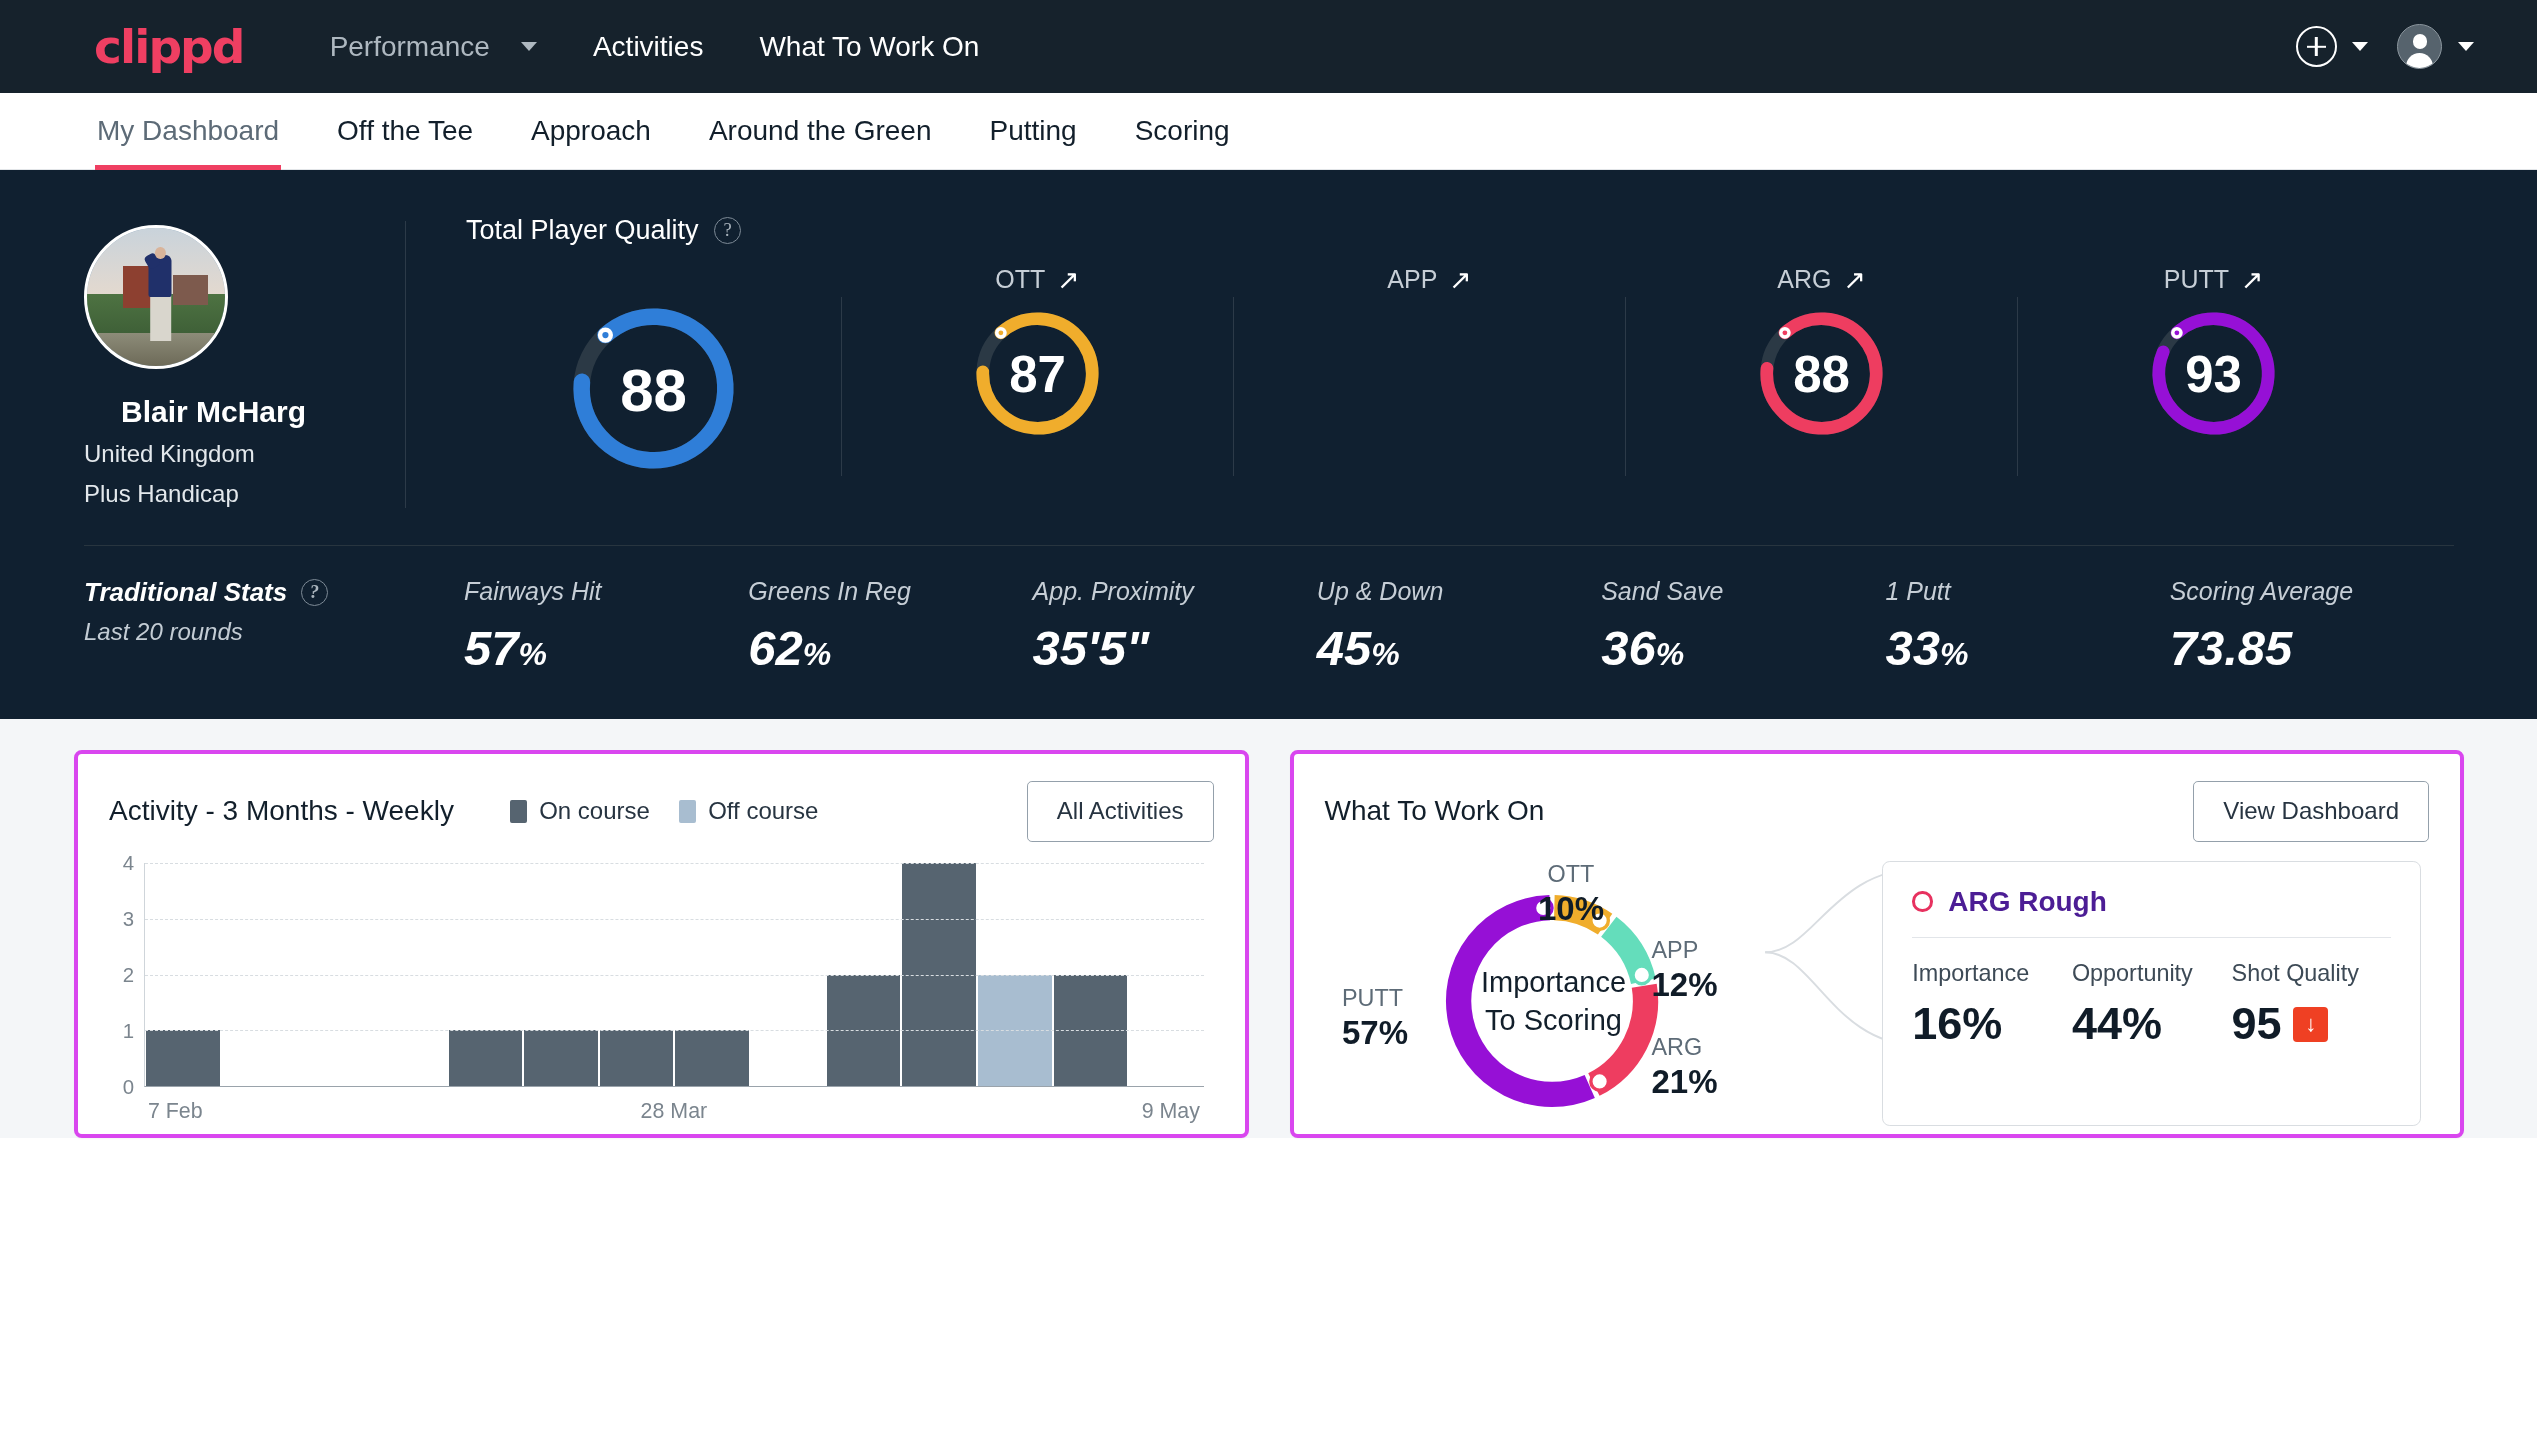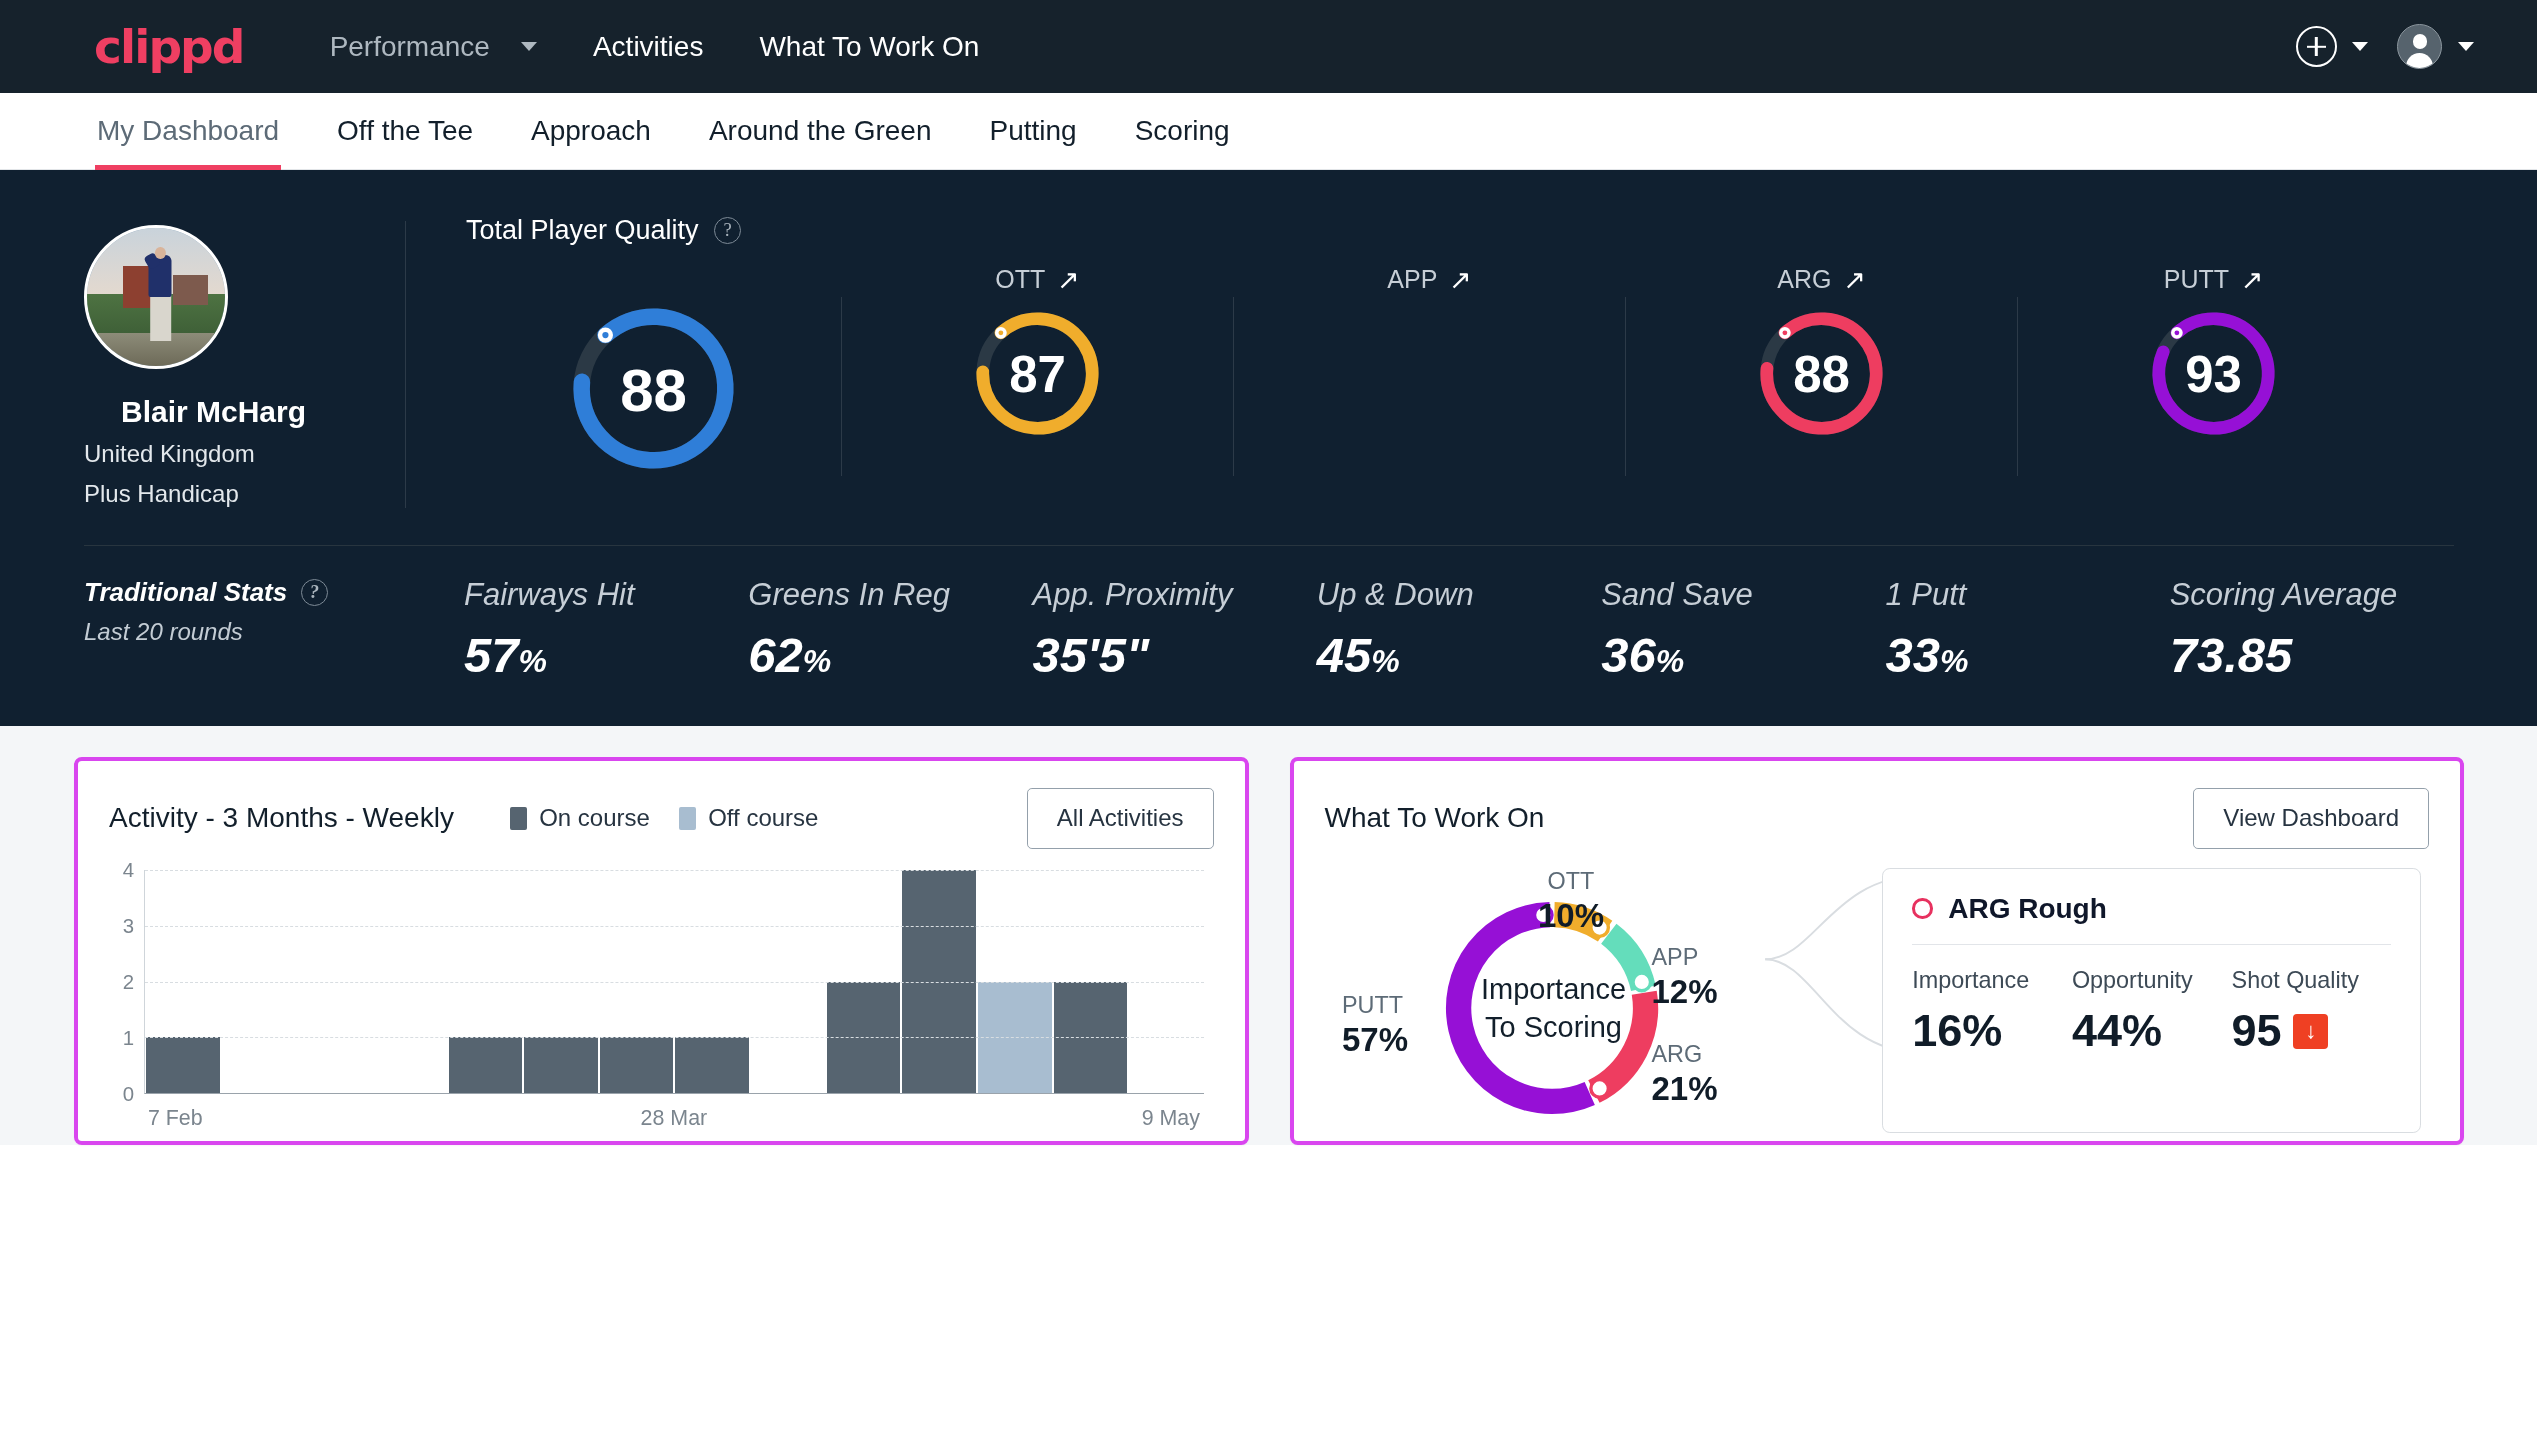--- a/index.html
+++ b/index.html
@@ -125,21 +125,21 @@
   }
 
   
   .hero-hr { height: 1px; background: #28353f; margin: 37px 84px 0 84px; }
   .trad { display: flex; align-items: flex-start; padding: 31px 84px 0 84px; font-style: italic; }
   .trad-label { width: 380px; }
   .trad-label .t1 { color: #ffffff; font-size: 26px; font-weight: bold; display:flex; align-items:center; gap:13.6px;}
   .trad-label .t2 { color: #c3ccd4; font-size: 24px; margin-top: 9.7px; }
   .trad-items { display: flex; flex: 1; }
   .trad-item { flex: 1; }
-  .trad-item .lbl { color: #c6ced6; font-size: 31px; }
+  .trad-item .lbl { color: #c6ced6; font-size: 25px; }
   .trad-item .val { color: #ffffff; font-size: 49px; font-weight: bold; margin-top: 13.6px; }
   .trad-item .val .unit { font-size: 32px; font-weight: bold; }
 
   
   .bottom {
     background: #f4f6f8; padding: 31px 74px 0 74px;
     display: flex; gap: 41px; height: 419px;
   }
   .card {
     background: #ffffff; border: 4px solid #d946ef; border-radius: 7.8px;
@@ -182,21 +182,21 @@
   .dlabel { position: absolute; text-align: left; }
   .dlabel .k { font-size: 23.4px; color: #5d6b77; }
   .dlabel .v { font-size: 33px; color: #101c28; font-weight: bold; margin-top: 1.9px; }
 
   .detail-card {
     position: absolute; right: 7.8px; top: 5.8px; width: 539px; height: 265px;
     border: 1px solid #d9dde1; border-radius: 7.8px; padding: 23.4px 29px; background: #fff;
   }
   .dc-head { display: flex; align-items: center; gap: 15.6px; }
   .dc-ring { width: 20.4px; height: 20.4px; border-radius: 50%; border: 3.9px solid #e7315f; }
-  .dc-title { font-size: 28px; color: #0f172a; font-weight: bold; }
+  .dc-title { font-size: 28px; color: #4c1d95; font-weight: bold; }
   .dc-hr { height: 1px; background: #e2e5e9; margin: 19.5px 0 21.4px 0; }
   .dc-stats { display: flex; }
   .dc-stat { flex: 1; }
   .dc-stat .k { font-size: 23.4px; color: #3d4a56; }
   .dc-stat .v { font-size: 45px; font-weight: bold; color: #101c28; margin-top: 11.7px; display: flex; align-items: center; gap: 11.7px; }
   .down-badge {
     width: 35px; height: 35px; background: #ef4023; border-radius: 3.9px;
     display: inline-flex; align-items: center; justify-content: center;
     color: #fff; font-size: 22.4px; line-height: 1;
   }

